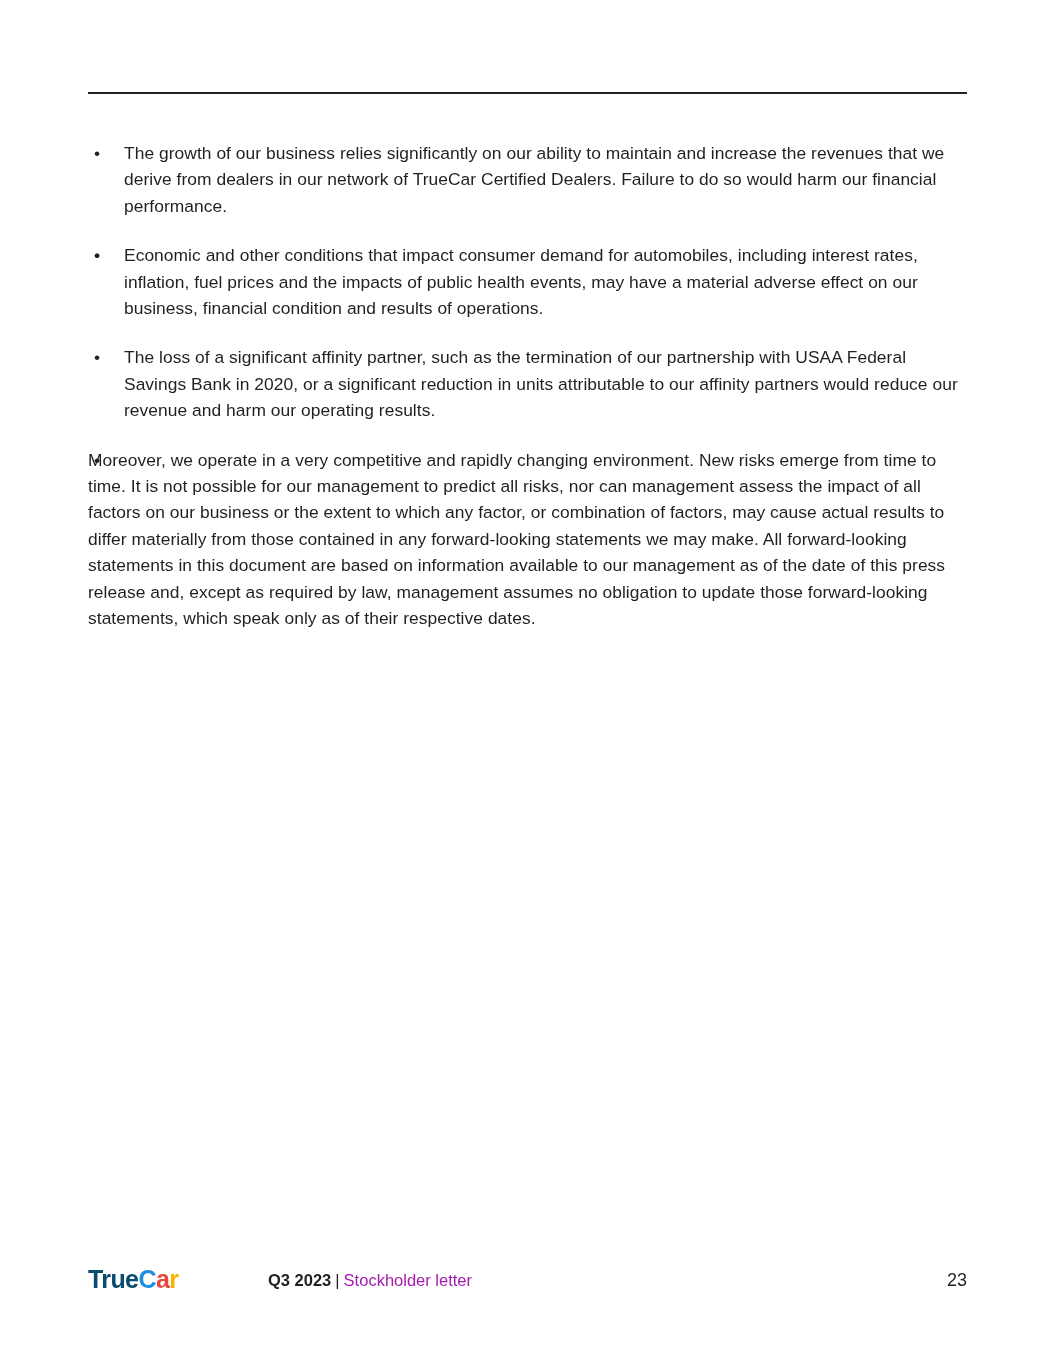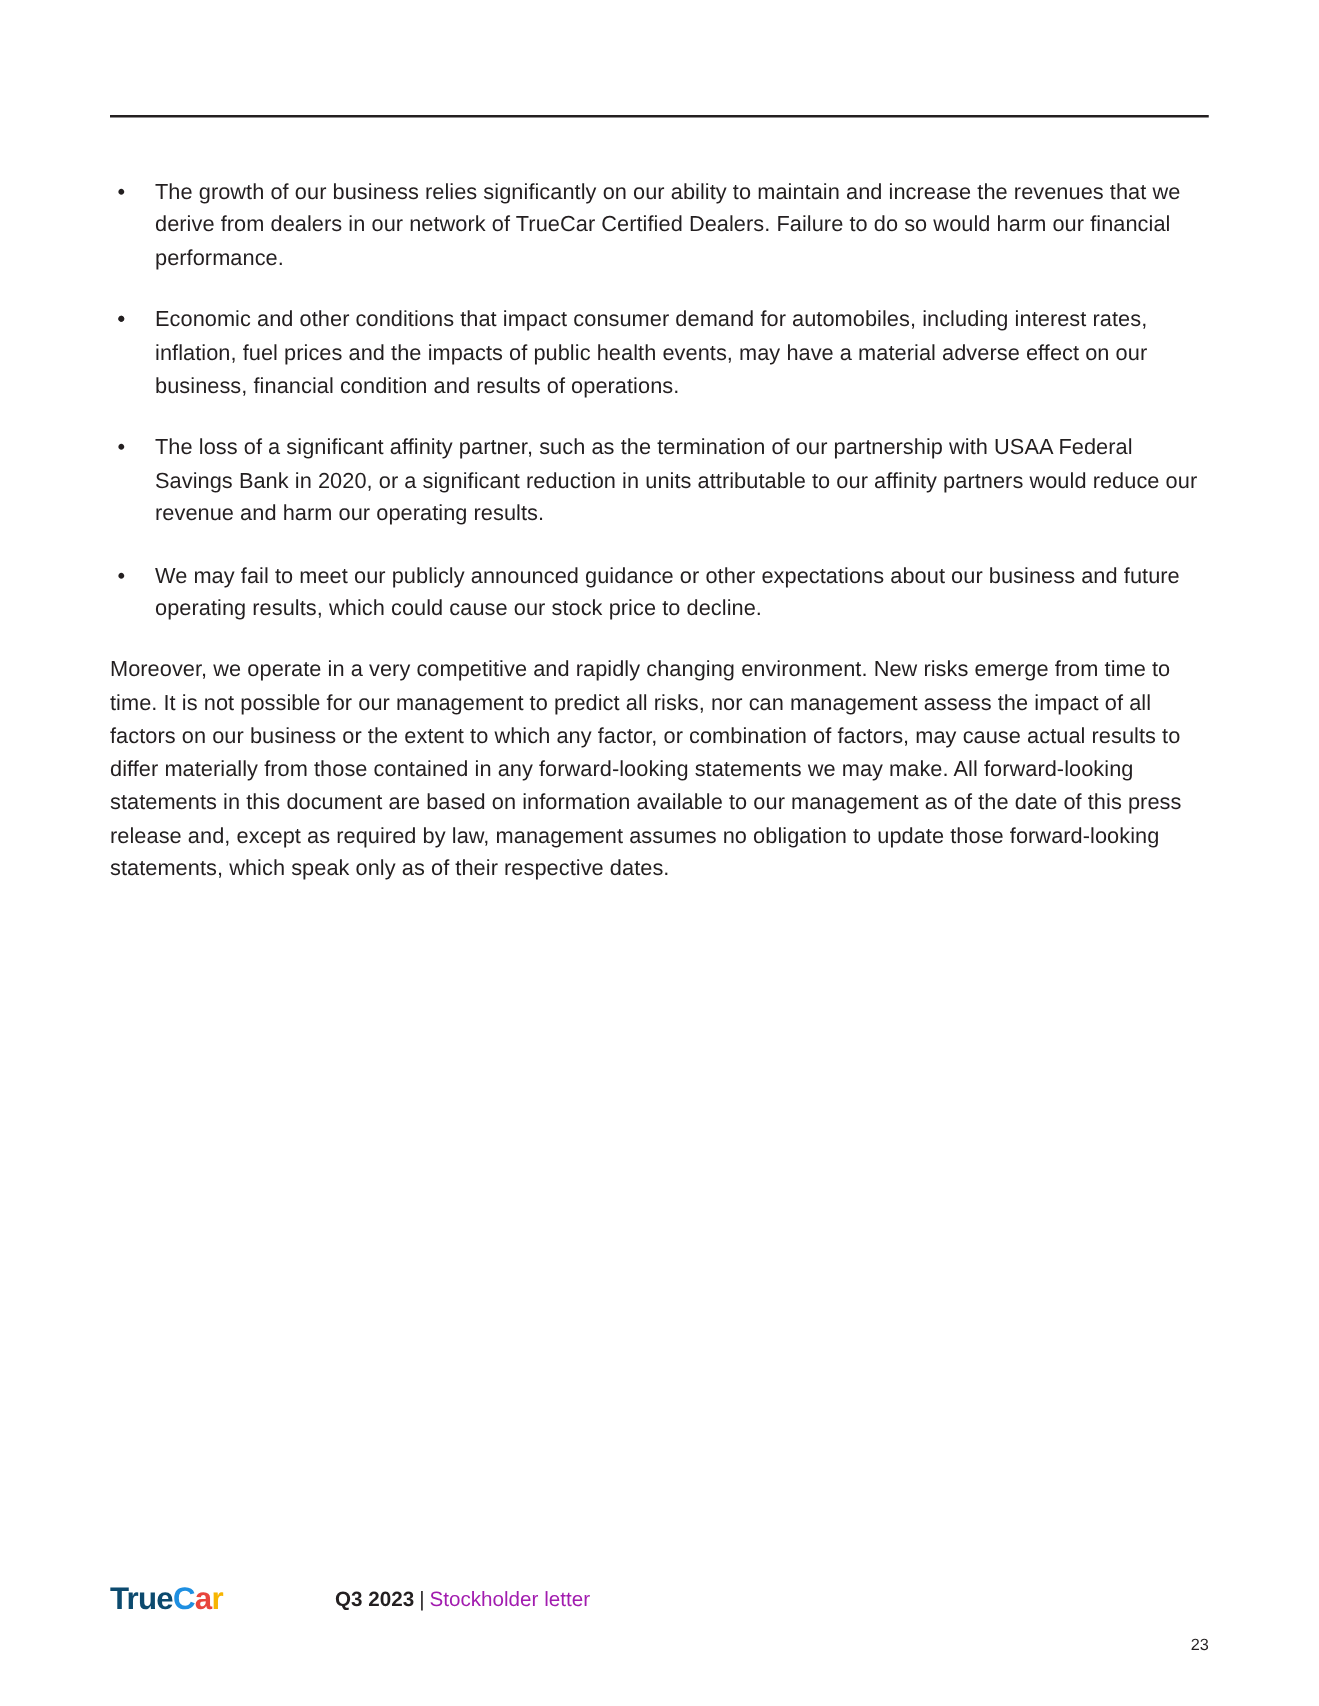--- a/index.html
+++ b/index.html
@@ -101,24 +101,23 @@
     color: #231f20;
     margin: 0 4px;
   }
   .footer-center .sub {
     color: #a21caf;
   }
   .page-num {
     position: absolute;
     right: 0;
     top: 4px;
-    font-size: 13px;
+    font-size: 18px;
     line-height: 22px;
     color: #231f20;
-    margin-top: 36px;
   }
 </style>
 </head>
 <body>
 
 <div class="page">
 
   <div class="top-rule"></div>
 
   <div class="content">
@@ -133,21 +132,20 @@
       <li>
         <span class="dot">•</span>
         <span>Economic and other conditions that impact consumer demand for automobiles, including interest rates, inflation, fuel prices and the impacts of public health events, may have a material adverse effect on our business, financial condition and results of operations.</span>
       </li>
       <li>
         <span class="dot">•</span>
         <span>The loss of a significant affinity partner, such as the termination of our partnership with USAA Federal Savings Bank in 2020, or a significant reduction in units attributable to our affinity partners would reduce our revenue and harm our operating results.</span>
       </li>
       <li>
         <span class="dot">•</span>
-        <span>We may fail to meet our publicly announced guidance or other expectations about our business and future operating results, which could cause our stock price to decline.</span>
       </li>
     </ul>
 
     <div class="para">Moreover, we operate in a very competitive and rapidly changing environment. New risks emerge from time to time. It is not possible for our management to predict all risks, nor can management assess the impact of all factors on our business or the extent to which any factor, or combination of factors, may cause actual results to differ materially from those contained in any forward-looking statements we may make. All forward-looking statements in this document are based on information available to our management as of the date of this press release and, except as required by law, management assumes no obligation to update those forward-looking statements, which speak only as of their respective dates.</div>
   </div>
 
   <div class="footer">
     <div class="logo"><span class="t1">True</span><span class="c1">C</span><span class="a1">a</span><span class="r1">r</span></div>
     <div class="footer-center"><span class="q">Q3 2023</span><span class="sep">|</span><span class="sub">Stockholder letter</span></div>
     <div class="page-num">23</div>

